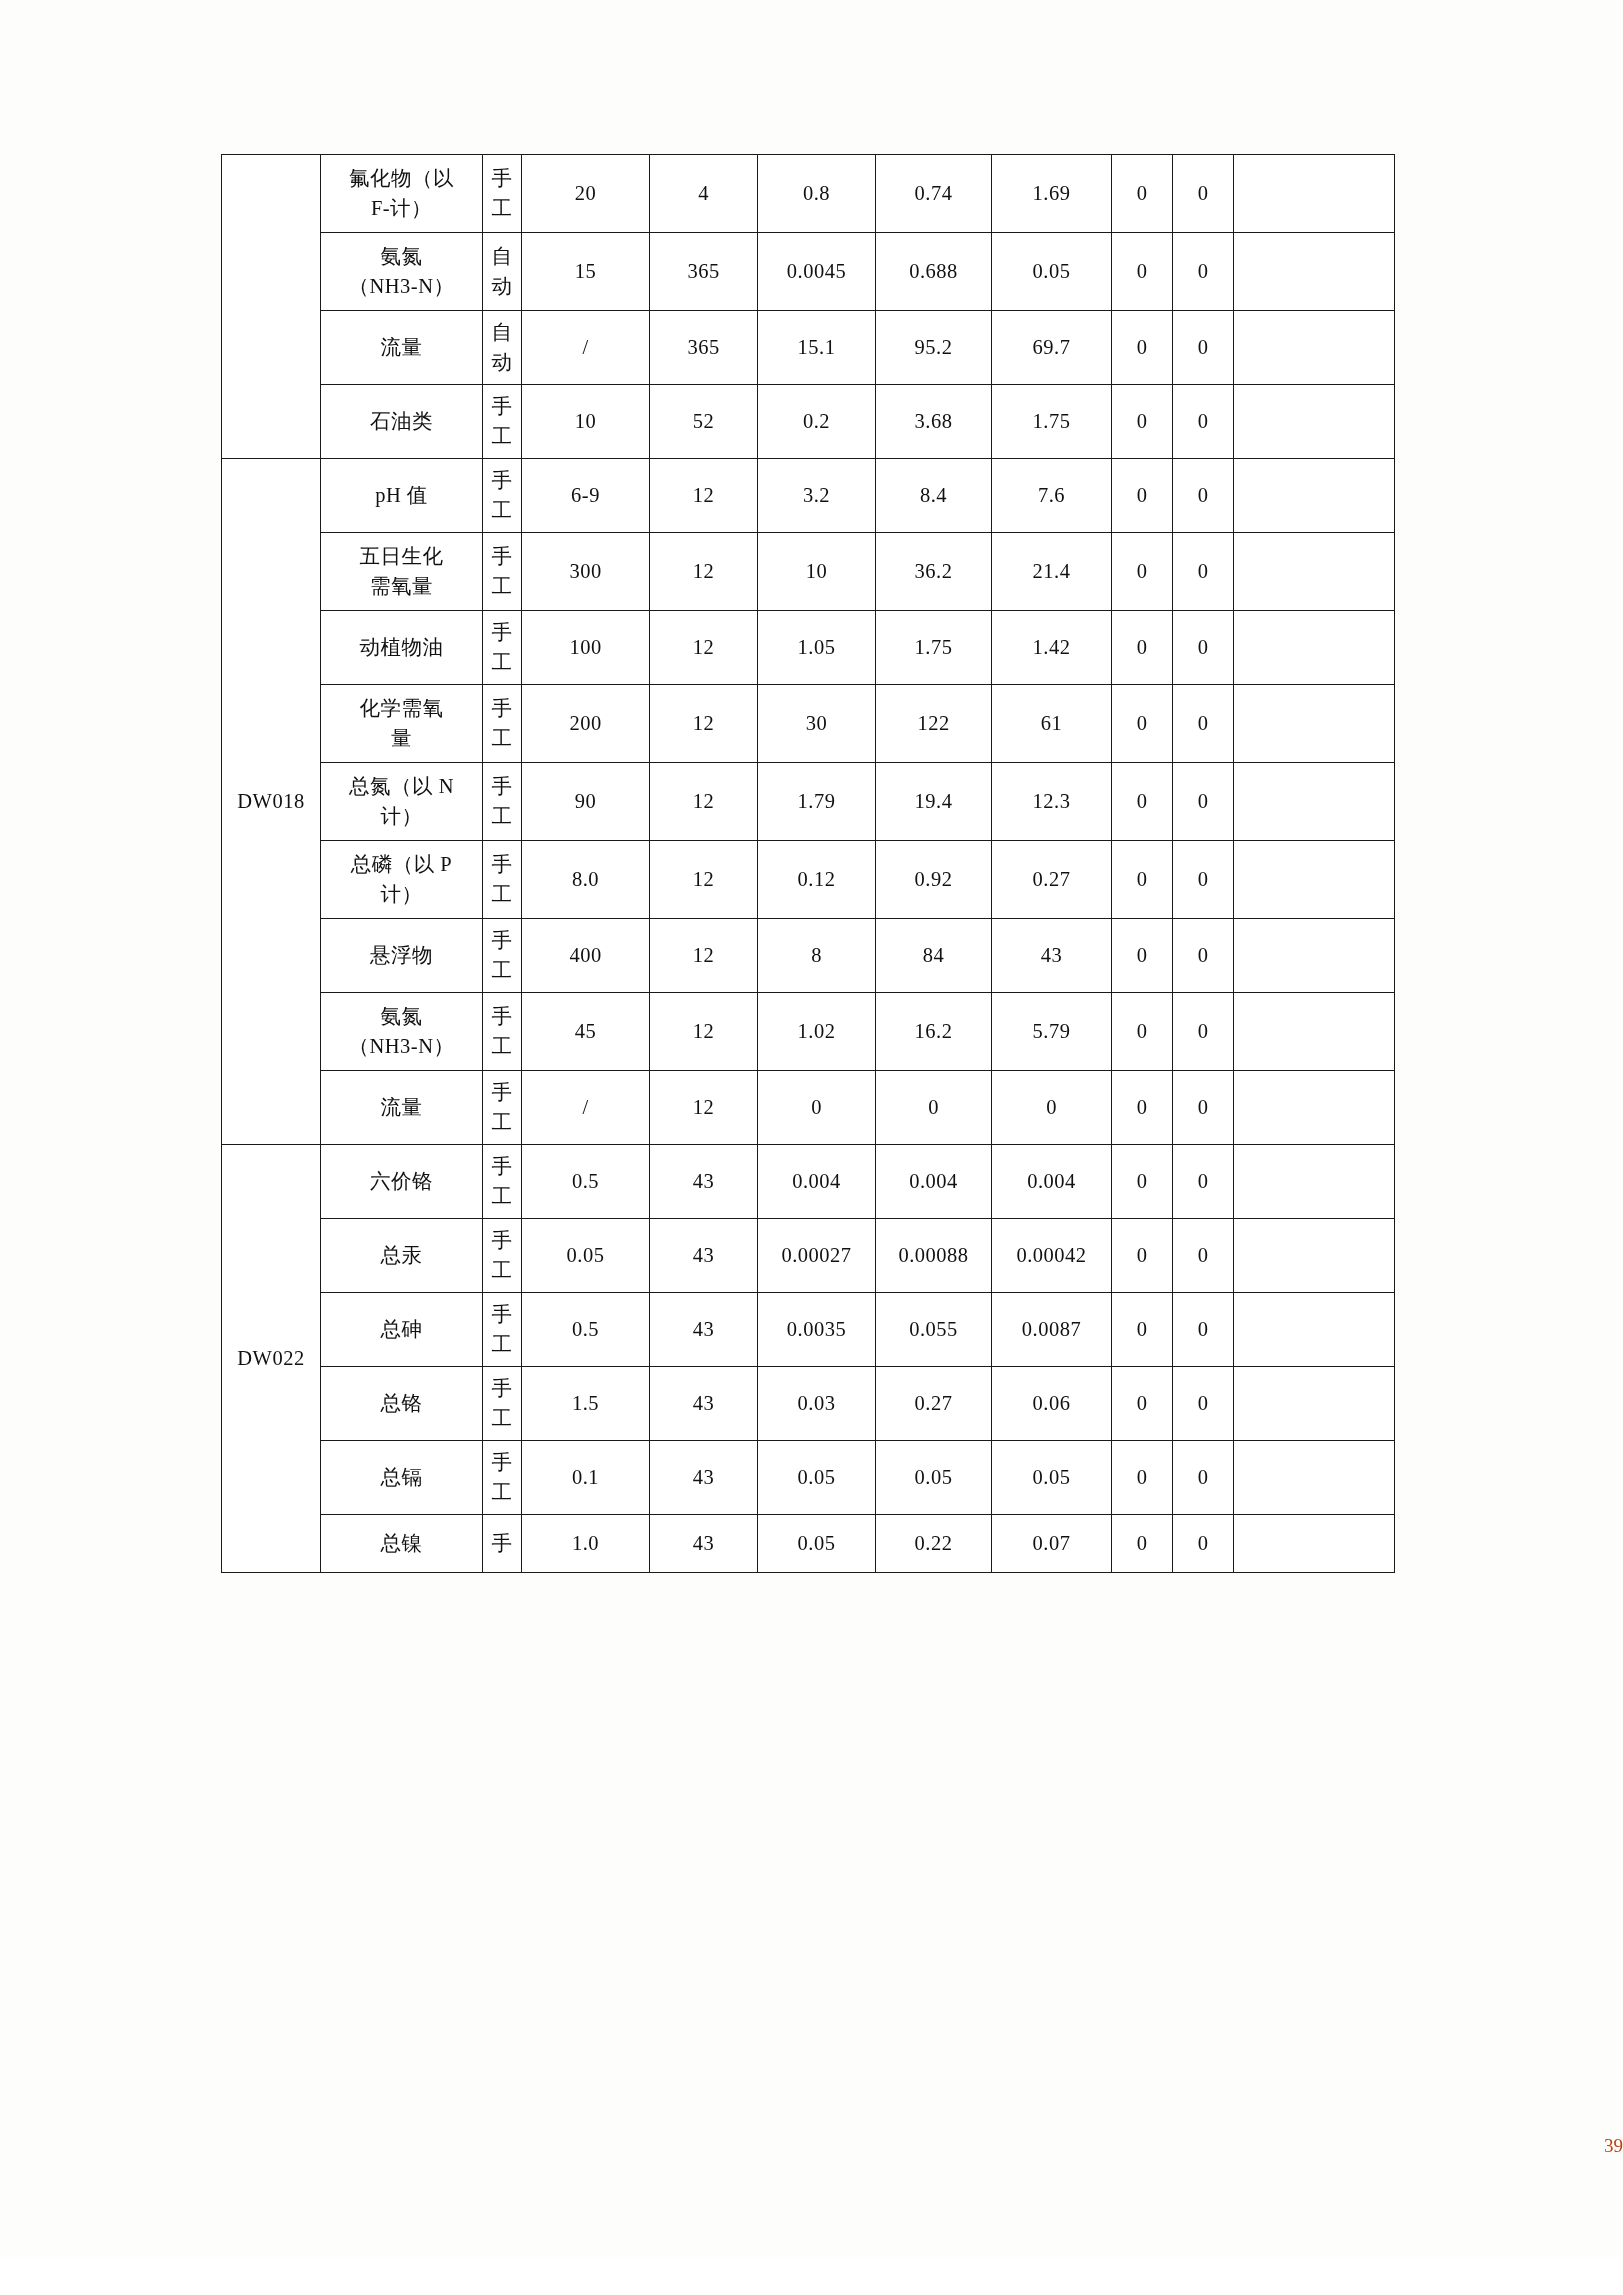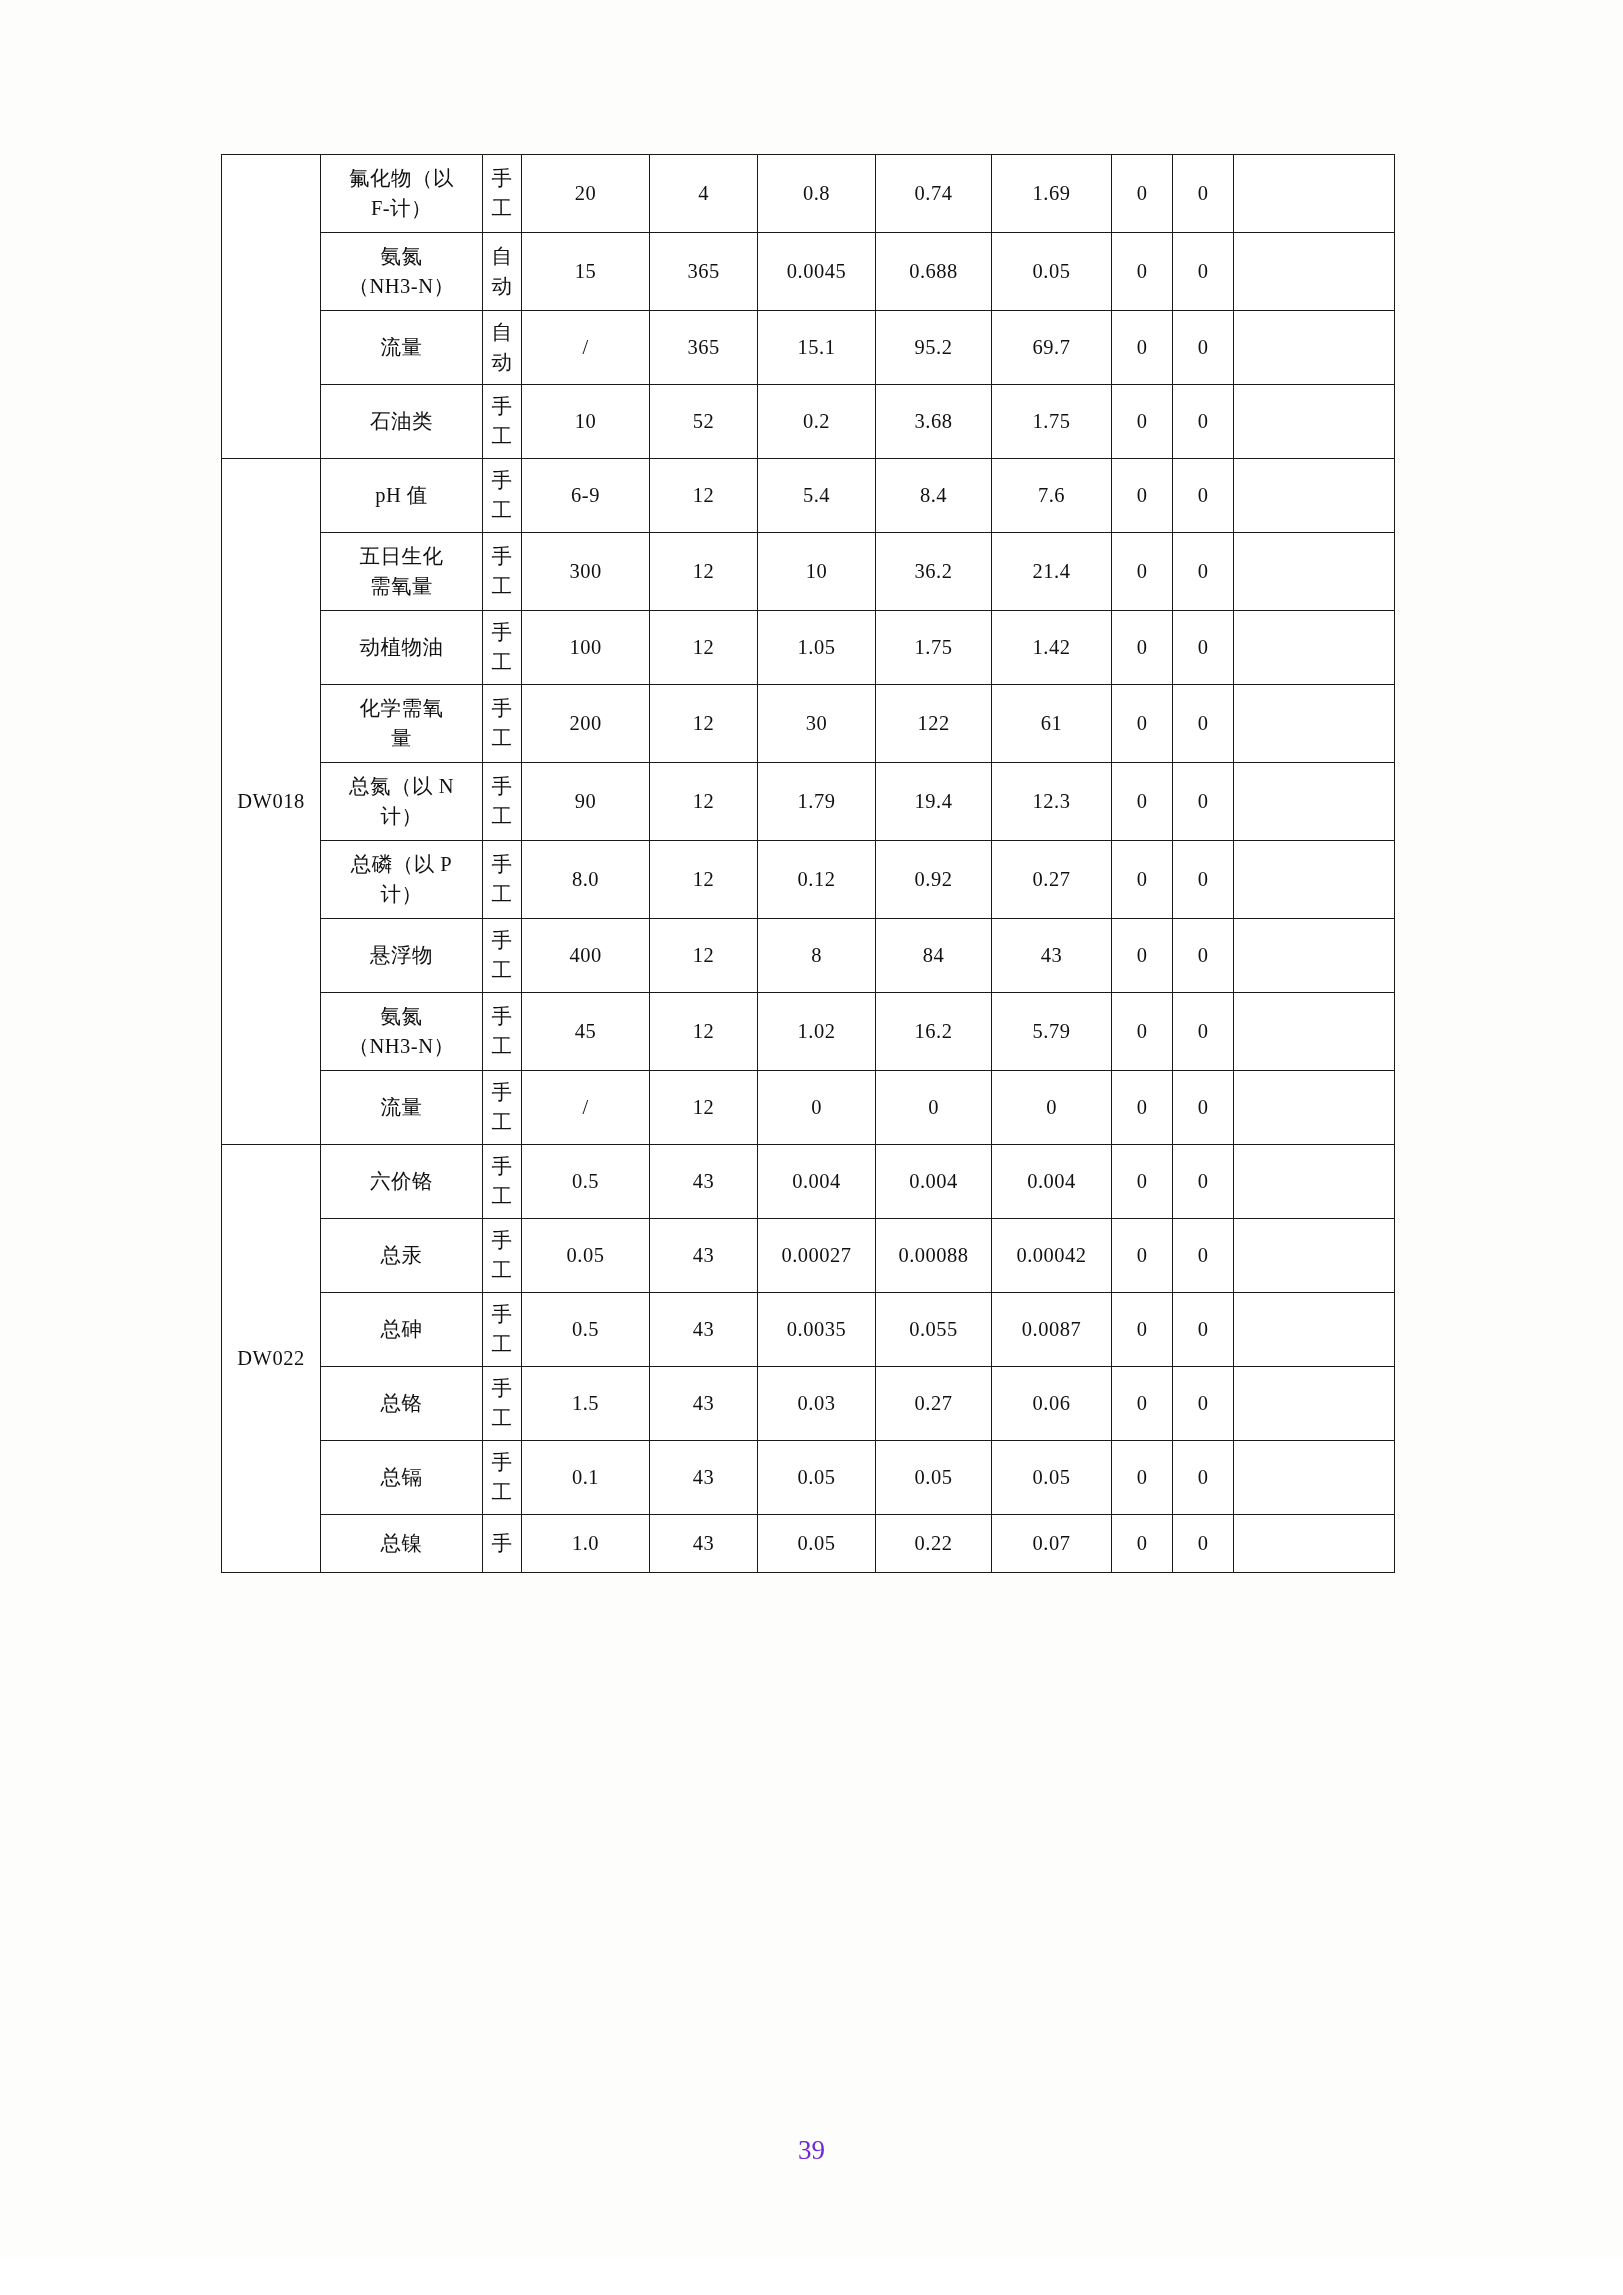--- a/index.html
+++ b/index.html
@@ -84,23 +84,23 @@
 
   tr.r-tall td { height: 77px; }
   tr.r-std  td { height: 73px; }
   tr.r-last td { height: 57px; margin-left: 12px; }
 
   .page-number {
     position: absolute;
     left: 0;
     top: 2135px;
     width: 1623px;
-    text-align: center;
-    font-size: 27px;
-    color: #6d28d9;
+    text-align: right;
+    font-size: 19px;
+    color: #c2410c;
     font-family: "Liberation Serif", "DejaVu Serif", serif;
   }
 </style>
 </head>
 <body>
 
 <div class="page">
 
   <div class="table-wrap">
     <table class="report">
@@ -193,21 +193,21 @@
             <td class="site-cell" rowspan="9">DW018</td>
             <td class="param-cell">
               <div>pH 值</div>
             </td>
             <td class="method-cell">
               <span class="v">手</span>
               <span class="v">工</span>
             </td>
             <td class="num-cell">6-9</td>
             <td class="num-cell">12</td>
-            <td class="num-cell">5.4</td>
+            <td class="num-cell">3.2</td>
             <td class="num-cell">8.4</td>
             <td class="num-cell">7.6</td>
             <td class="num-cell">0</td>
             <td class="num-cell">0</td>
             <td class="num-cell"></td>
           </tr>
           <tr class="r-tall">
             <td class="param-cell">
               <div>五日生化</div>
               <div>需氧量</div>

